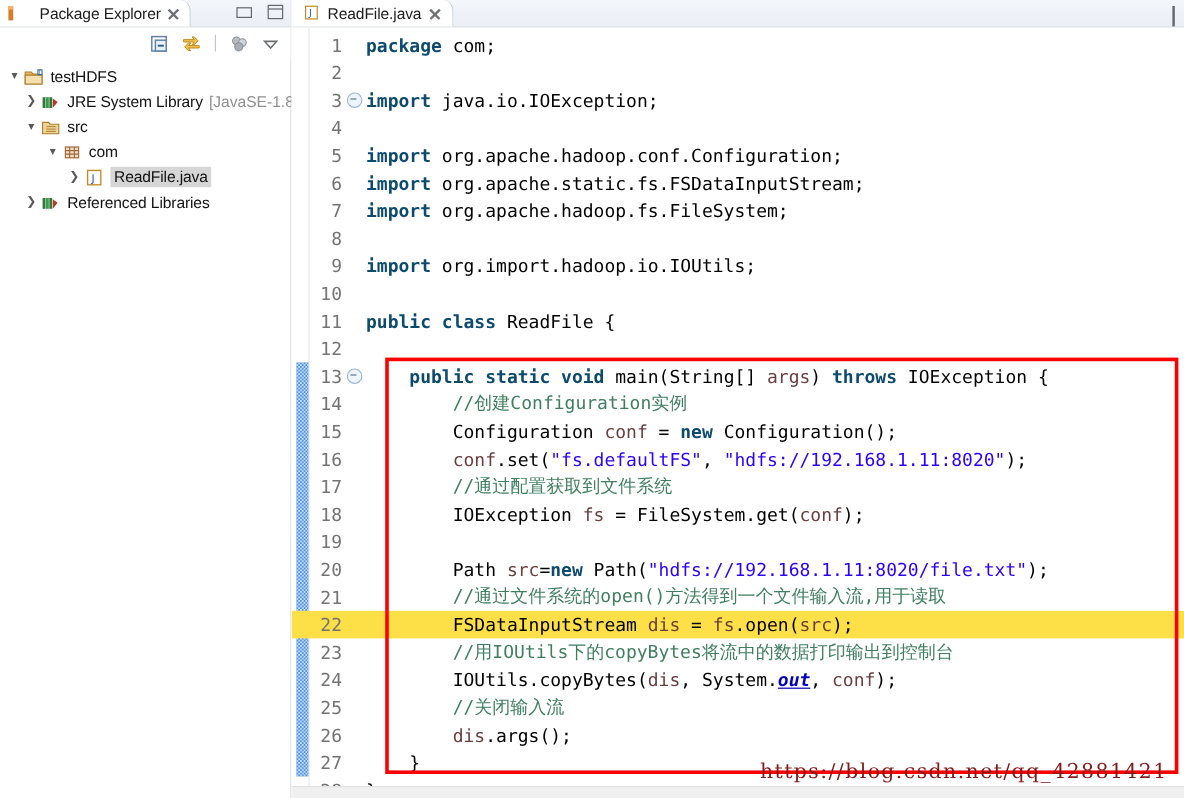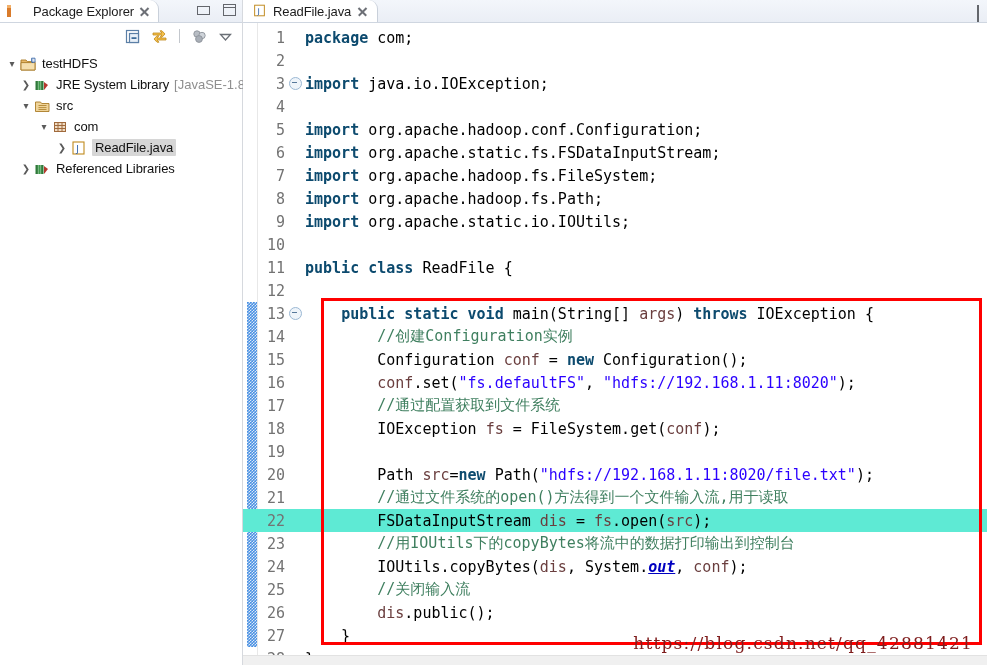--- a/index.html
+++ b/index.html
@@ -225,21 +225,21 @@
   }
   .cline {
     height: 23px;
     display: flex;
     align-items: center;
     position: relative;
     font-family: "DejaVu Sans Mono", "Liberation Mono", monospace;
     font-size: 15px;
     white-space: pre;
   }
-  .cline.current { background: #5eead4; }
+  .cline.current { background: #fde047; }
   .lineno {
     width: 45px;
     flex: 0 0 45px;
     text-align: right;
     padding-right: 3px;
     color: #737373;
     font-family: "DejaVu Sans Mono", "Liberation Mono", monospace;
     font-size: 15px;
     box-sizing: border-box;
   }
@@ -472,39 +472,39 @@
       </div>
 
       <div class="code-lines" id="code-lines">
           <div class="cline"><span class="lineno">1</span><span class="foldcol"></span><span class="ctext"><span class="kw">package</span><span> com;</span></span></div>
           <div class="cline"><span class="lineno">2</span><span class="foldcol"></span><span class="ctext"></span></div>
           <div class="cline"><span class="lineno">3</span><span class="foldcol"><span class="fold-marker"></span></span><span class="ctext"><span class="kw">import</span><span> java.io.IOException;</span></span></div>
           <div class="cline"><span class="lineno">4</span><span class="foldcol"></span><span class="ctext"></span></div>
           <div class="cline"><span class="lineno">5</span><span class="foldcol"></span><span class="ctext"><span class="kw">import</span><span> org.apache.hadoop.conf.Configuration;</span></span></div>
           <div class="cline"><span class="lineno">6</span><span class="foldcol"></span><span class="ctext"><span class="kw">import</span><span> org.apache.static.fs.FSDataInputStream;</span></span></div>
           <div class="cline"><span class="lineno">7</span><span class="foldcol"></span><span class="ctext"><span class="kw">import</span><span> org.apache.hadoop.fs.FileSystem;</span></span></div>
-          <div class="cline"><span class="lineno">8</span><span class="foldcol"></span><span class="ctext"><span class="kw">import</span><span> org.apache.hadoop.fs.Path;</span></span></div>
-          <div class="cline"><span class="lineno">9</span><span class="foldcol"></span><span class="ctext"><span class="kw">import</span><span> org.apache.static.io.IOUtils;</span></span></div>
+          <div class="cline"><span class="lineno">8</span><span class="foldcol"></span></div>
+          <div class="cline"><span class="lineno">9</span><span class="foldcol"></span><span class="ctext"><span class="kw">import</span><span> org.import.hadoop.io.IOUtils;</span></span></div>
           <div class="cline"><span class="lineno">10</span><span class="foldcol"></span><span class="ctext"></span></div>
           <div class="cline"><span class="lineno">11</span><span class="foldcol"></span><span class="ctext"><span class="kw">public class</span><span> ReadFile {</span></span></div>
           <div class="cline"><span class="lineno">12</span><span class="foldcol"></span><span class="ctext"></span></div>
           <div class="cline"><span class="lineno">13</span><span class="foldcol"><span class="fold-marker"></span></span><span class="ctext"><span>    </span><span class="kw">public static void</span><span> main(String[] </span><span class="loc">args</span><span>) </span><span class="kw">throws</span><span> IOException {</span></span></div>
           <div class="cline"><span class="lineno">14</span><span class="foldcol"></span><span class="ctext"><span class="cmt">        //创建Configuration实例</span></span></div>
           <div class="cline"><span class="lineno">15</span><span class="foldcol"></span><span class="ctext"><span>        Configuration </span><span class="loc">conf</span><span> = </span><span class="kw">new</span><span> Configuration();</span></span></div>
           <div class="cline"><span class="lineno">16</span><span class="foldcol"></span><span class="ctext"><span>        </span><span class="loc">conf</span><span>.set(</span><span class="str">"fs.defaultFS"</span><span>, </span><span class="str">"hdfs://192.168.1.11:8020"</span><span>);</span></span></div>
           <div class="cline"><span class="lineno">17</span><span class="foldcol"></span><span class="ctext"><span class="cmt">        //通过配置获取到文件系统</span></span></div>
           <div class="cline"><span class="lineno">18</span><span class="foldcol"></span><span class="ctext"><span>        IOException </span><span class="loc">fs</span><span> = FileSystem.</span><span class="mth">get</span><span>(</span><span class="loc">conf</span><span>);</span></span></div>
           <div class="cline"><span class="lineno">19</span><span class="foldcol"></span></div>
           <div class="cline"><span class="lineno">20</span><span class="foldcol"></span><span class="ctext"><span>        Path </span><span class="loc">src</span><span>=</span><span class="kw">new</span><span> Path(</span><span class="str">"hdfs://192.168.1.11:8020/file.txt"</span><span>);</span></span></div>
           <div class="cline"><span class="lineno">21</span><span class="foldcol"></span><span class="ctext"><span class="cmt">        //通过文件系统的open()方法得到一个文件输入流,用于读取</span></span></div>
           <div class="cline current"><span class="lineno">22</span><span class="foldcol"></span><span class="ctext"><span>        FSDataInputStream </span><span class="loc">dis</span><span> = </span><span class="loc">fs</span><span>.open(</span><span class="loc">src</span><span>);</span></span></div>
           <div class="cline"><span class="lineno">23</span><span class="foldcol"></span><span class="ctext"><span class="cmt">        //用IOUtils下的copyBytes将流中的数据打印输出到控制台</span></span></div>
           <div class="cline"><span class="lineno">24</span><span class="foldcol"></span><span class="ctext"><span>        IOUtils.</span><span class="mth">copyBytes</span><span>(</span><span class="loc">dis</span><span>, System.</span><span class="fld">out</span><span>, </span><span class="loc">conf</span><span>);</span></span></div>
           <div class="cline"><span class="lineno">25</span><span class="foldcol"></span><span class="ctext"><span class="cmt">        //关闭输入流</span></span></div>
-          <div class="cline"><span class="lineno">26</span><span class="foldcol"></span><span class="ctext"><span>        </span><span class="loc">dis</span><span>.public();</span></span></div>
+          <div class="cline"><span class="lineno">26</span><span class="foldcol"></span><span class="ctext"><span>        </span><span class="loc">dis</span><span>.args();</span></span></div>
           <div class="cline"><span class="lineno">27</span><span class="foldcol"></span><span class="ctext"><span>    }</span></span></div>
           <div class="cline"><span class="lineno">28</span><span class="foldcol"></span><span class="ctext"><span>}</span></span></div>
         </div>
 
       <div id="red-box" style="left: 78px; top: 275px; width: 661px; height: 347px;"></div>
 
       <div id="watermark">https://blog.csdn.net/qq_42881421</div>
     </div>
   </div>
 </div>

